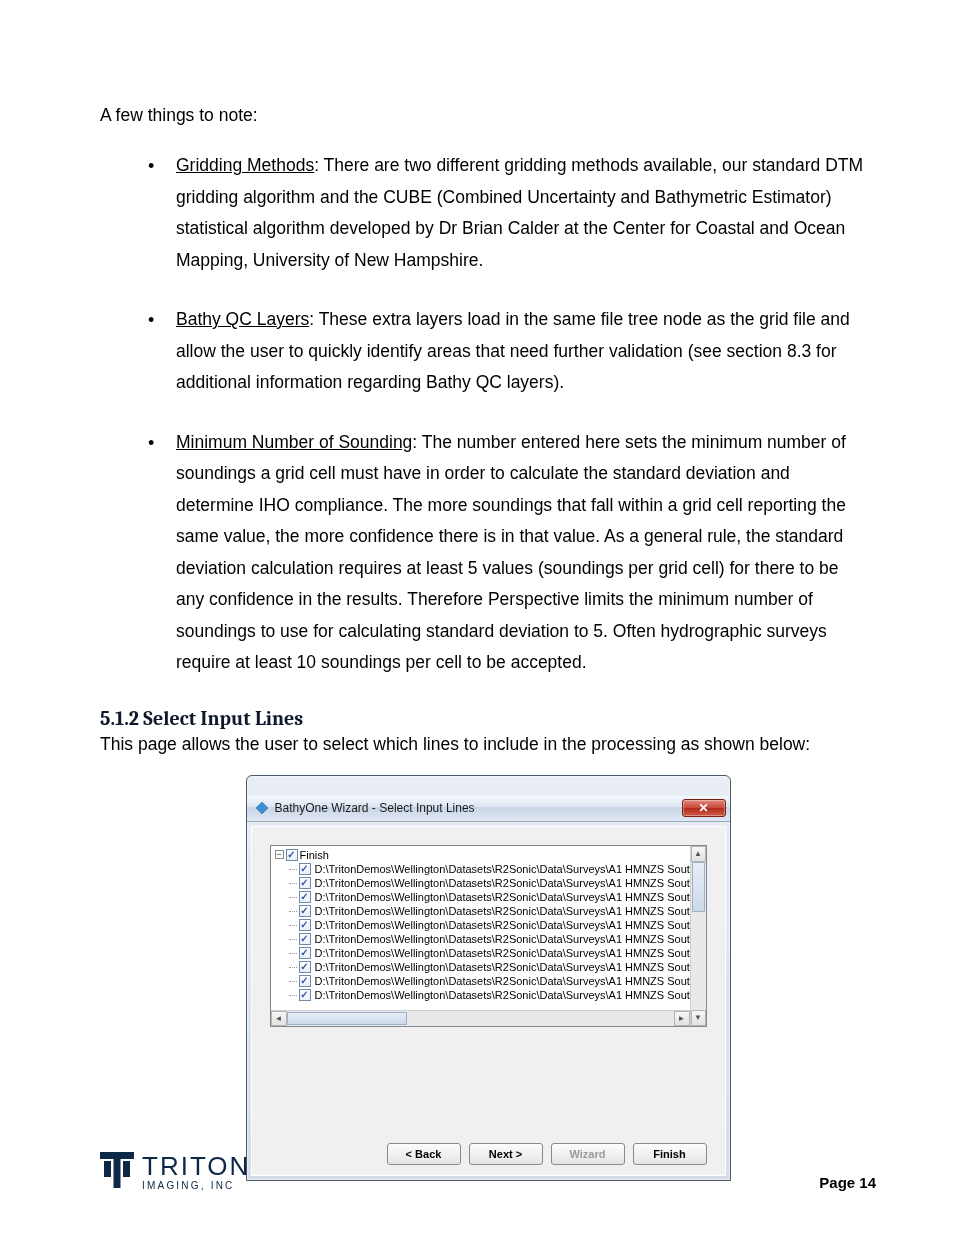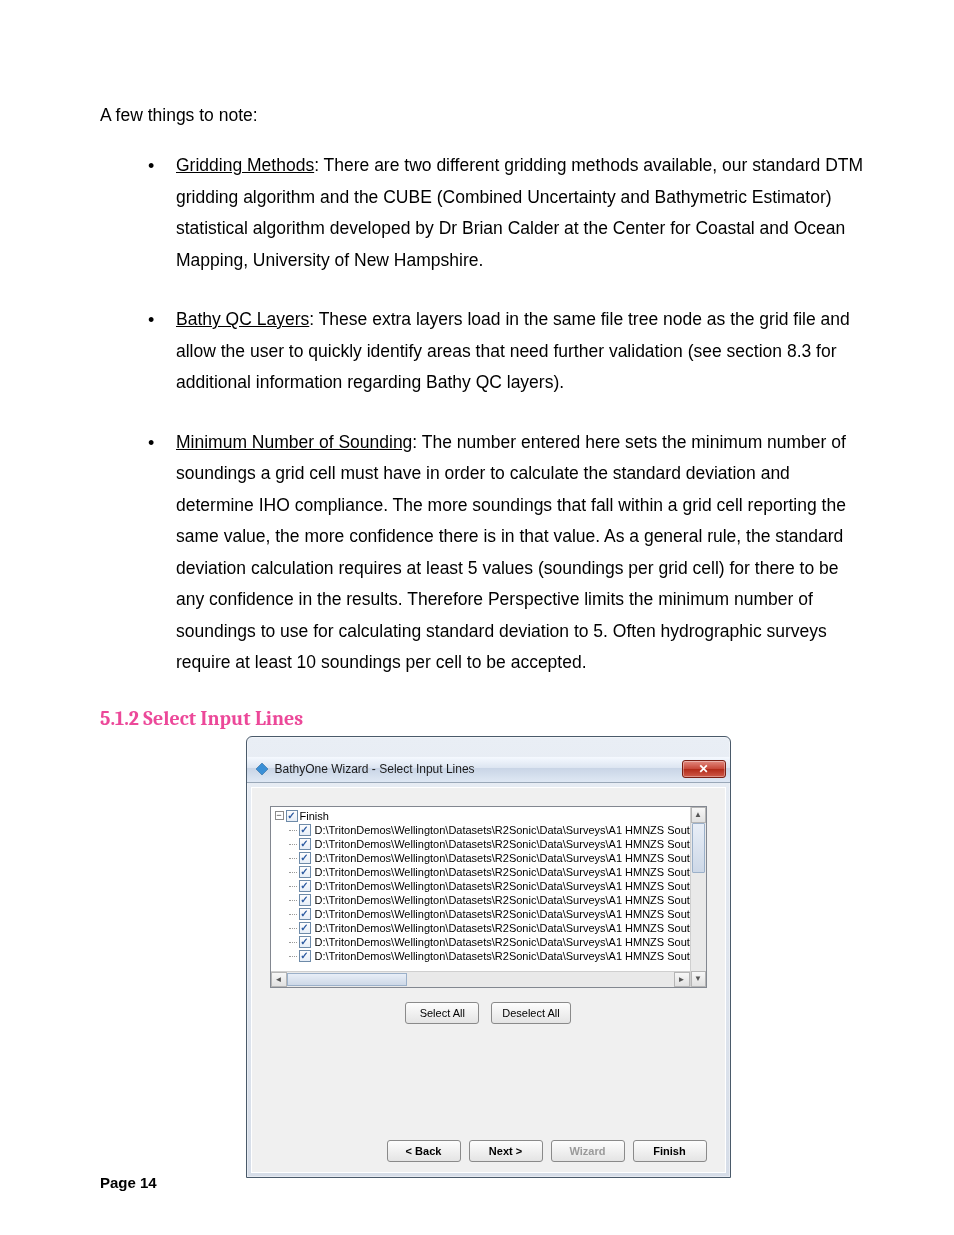--- a/index.html
+++ b/index.html
@@ -35,21 +35,21 @@
   }
   ul.bullets > li::before {
     content: "•";
     position: absolute;
     left: 0;
     top: 0;
     font-size: 18px;
   }
   .label { text-decoration: underline; }
   .section-heading {
-    color: #ec4899;
+    color: #0f172a;
     font-family: Cambria, "Times New Roman", serif;
     font-weight: bold;
     font-size: 20px;
     margin: 8px 0 4px 0;
   }
   .section-intro {
     font-size: 17.5px;
     margin: 0 0 20px 0;
   }
 
@@ -167,20 +167,21 @@
     </li>
     <li>
       <span class="label">Bathy QC Layers</span><span>:   These extra layers load in the same file tree node as the grid file and allow the user to quickly identify areas that need further validation (see section 8.3 for additional information regarding Bathy QC layers).</span>
     </li>
     <li>
       <span class="label">Minimum Number of Sounding</span><span>:   The number entered here sets the minimum number of soundings a grid cell must have in order to calculate the standard deviation and determine IHO compliance.  The more soundings that fall within a grid cell reporting the same value, the more confidence there is in that value.  As a general rule, the standard deviation calculation requires at least 5 values (soundings per grid cell) for there to be any confidence in the results.  Therefore Perspective limits the minimum number of soundings to use for calculating standard deviation to 5.  Often hydrographic surveys require at least 10 soundings per cell to be accepted.</span>
     </li>
   </ul>
 
   <h3 class="section-heading">5.1.2 Select Input Lines</h3>
+  <p class="section-intro">This page allows the user to select which lines to include in the processing as shown below:</p>
 
   <div class="dialog-wrap">
     <div class="dialog">
       <div class="titlebar">
         <span class="appicon">
           <svg width="14" height="14" viewBox="0 0 14 14">
               <polygon points="7,1 13,7 7,13 1,7" fill="#3a8fd6" stroke="#1c5d94" stroke-width="0.5"></polygon>
             </svg>
         </span>
         <span class="title">BathyOne Wizard - Select Input Lines</span>
@@ -248,33 +249,49 @@
           </div>
           <div class="tree-hscroll">
             <div class="sb-hbtn">◄</div>
             <div class="sb-htrack">
                 <div class="sb-hthumb"></div>
               </div>
             <div class="sb-hbtn">►</div>
           </div>
         </div>
 
-        <div class="button-row">
-          <div class="winbtn">Select All</div>
-          <div class="winbtn">Deselect All</div>
-        </div>
 
         <div class="spacer"></div>
 
         <div class="nav-row">
           <div class="winbtn">&lt; Back</div>
           <div class="winbtn">Next &gt;</div>
           <div class="winbtn disabled">Wizard</div>
           <div class="winbtn">Finish</div>
         </div>
       </div>
     </div>
   </div>
 
   <div class="footer">
+    <div class="logo">
+      <span class="logo-mark">
+        <svg width="34" height="36" viewBox="0 0 34 36">
+          <g fill="#0d2747">
+            <rect x="0" y="0" width="34" height="7"></rect>
+            <rect x="13.5" y="7" width="7" height="29"></rect>
+            <rect x="4" y="9" width="7" height="16" transform="skewY(0)"></rect>
+            <rect x="23" y="9" width="7" height="16"></rect>
+          </g>
+          <g fill="#fff">
+            <rect x="4" y="8" width="7" height="1"></rect>
+            <rect x="23" y="8" width="7" height="1"></rect>
+          </g>
+        </svg>
+      </span>
+      <span class="logo-text">
+        <span class="big">TRITON</span>
+        <span class="small">IMAGING, INC</span>
+      </span>
+    </div>
     <div class="pgnum">Page 14</div>
   </div>
 </div>
 
 </body></html>

